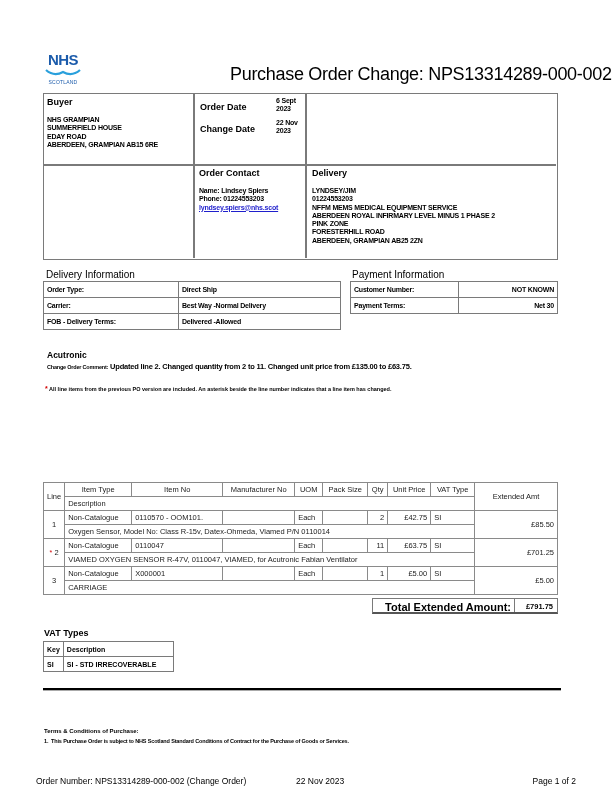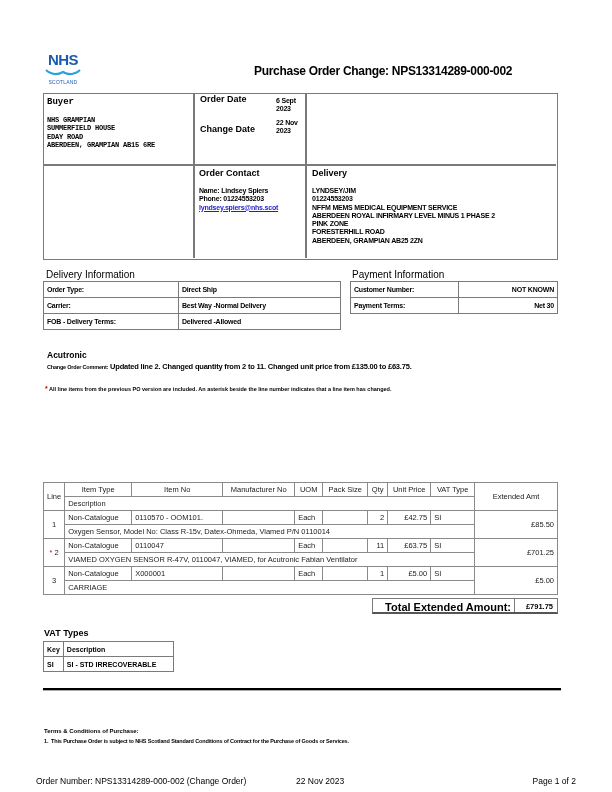--- a/index.html
+++ b/index.html
@@ -4,21 +4,21 @@
 <style>
   html,body{margin:0;padding:0;background:#fff;}
   body{width:612px;height:792px;position:relative;font-family:"Liberation Sans",sans-serif;color:#000;overflow:hidden;}
   .abs{position:absolute;}
   .b{font-weight:bold;}
   
   .logo{left:43px;top:52px;width:40px;height:38px;text-align:center;}
   .logo .nhs{font-weight:bold;color:#1b5bab;font-size:15px;line-height:15px;letter-spacing:-0.5px;}
   .logo svg{display:block;margin:1px auto 0;}
   .logo .scot{font-size:5px;color:#1b5bab;letter-spacing:0.2px;margin-top:2px;}
-  .title{left:230px;top:64px;font-size:12px;font-weight:bold;letter-spacing:-0.3px;margin-left:24px;}
+  .title{left:230px;top:64px;font-size:18px;font-weight:normal;letter-spacing:-0.3px;}
   
   .grid{left:43px;top:93px;width:515px;height:167px;border:1.5px solid #7a7a7a;box-sizing:border-box;}
   .vline{position:absolute;background:#7a7a7a;width:2px;}
   .hline{position:absolute;background:#7a7a7a;height:2px;}
   .hd{font-size:9px;font-weight:bold;}
   .tx{font-size:7px;font-weight:bold;line-height:8.3px;letter-spacing:-0.2px;}
   .link{color:#1f1fcc;text-decoration:underline;}
   
   .sec{font-size:10px;}
   table.kv{border-collapse:collapse;position:absolute;}
@@ -46,31 +46,31 @@
   <div class="scot">SCOTLAND</div>
 </div>
 
 <div class="abs title">Purchase Order  Change:  NPS13314289-000-002</div>
 
 <div class="abs grid">
   <div class="vline" style="left:149px;top:0;height:164px;"></div>
   <div class="vline" style="left:261px;top:0;height:164px;"></div>
   <div class="hline" style="left:0;top:70px;width:512px;"></div>
 
-  <div class="abs" style="left:3px;top:3px;font-family:Liberation Mono, monospace;">
+  <div class="abs" style="left:3px;top:3px;">
     <div class="hd">Buyer</div>
     <div class="tx" style="margin-top:9px;">
       <div>NHS GRAMPIAN</div>
       <div>SUMMERFIELD HOUSE</div>
       <div>EDAY ROAD</div>
       <div>ABERDEEN, GRAMPIAN AB15 6RE</div>
     </div>
   </div>
 
-  <div class="abs hd" style="left:156px;top:0;">Order Date</div>
+  <div class="abs hd" style="left:156px;top:8px;">Order Date</div>
   <div class="abs tx" style="left:232px;top:3px;">
     <div>6 Sept</div>
     <div>2023</div>
   </div>
   <div class="abs hd" style="left:156px;top:30px;">Change Date</div>
   <div class="abs tx" style="left:232px;top:25px;">
     <div>22 Nov</div>
     <div>2023</div>
   </div>
 

